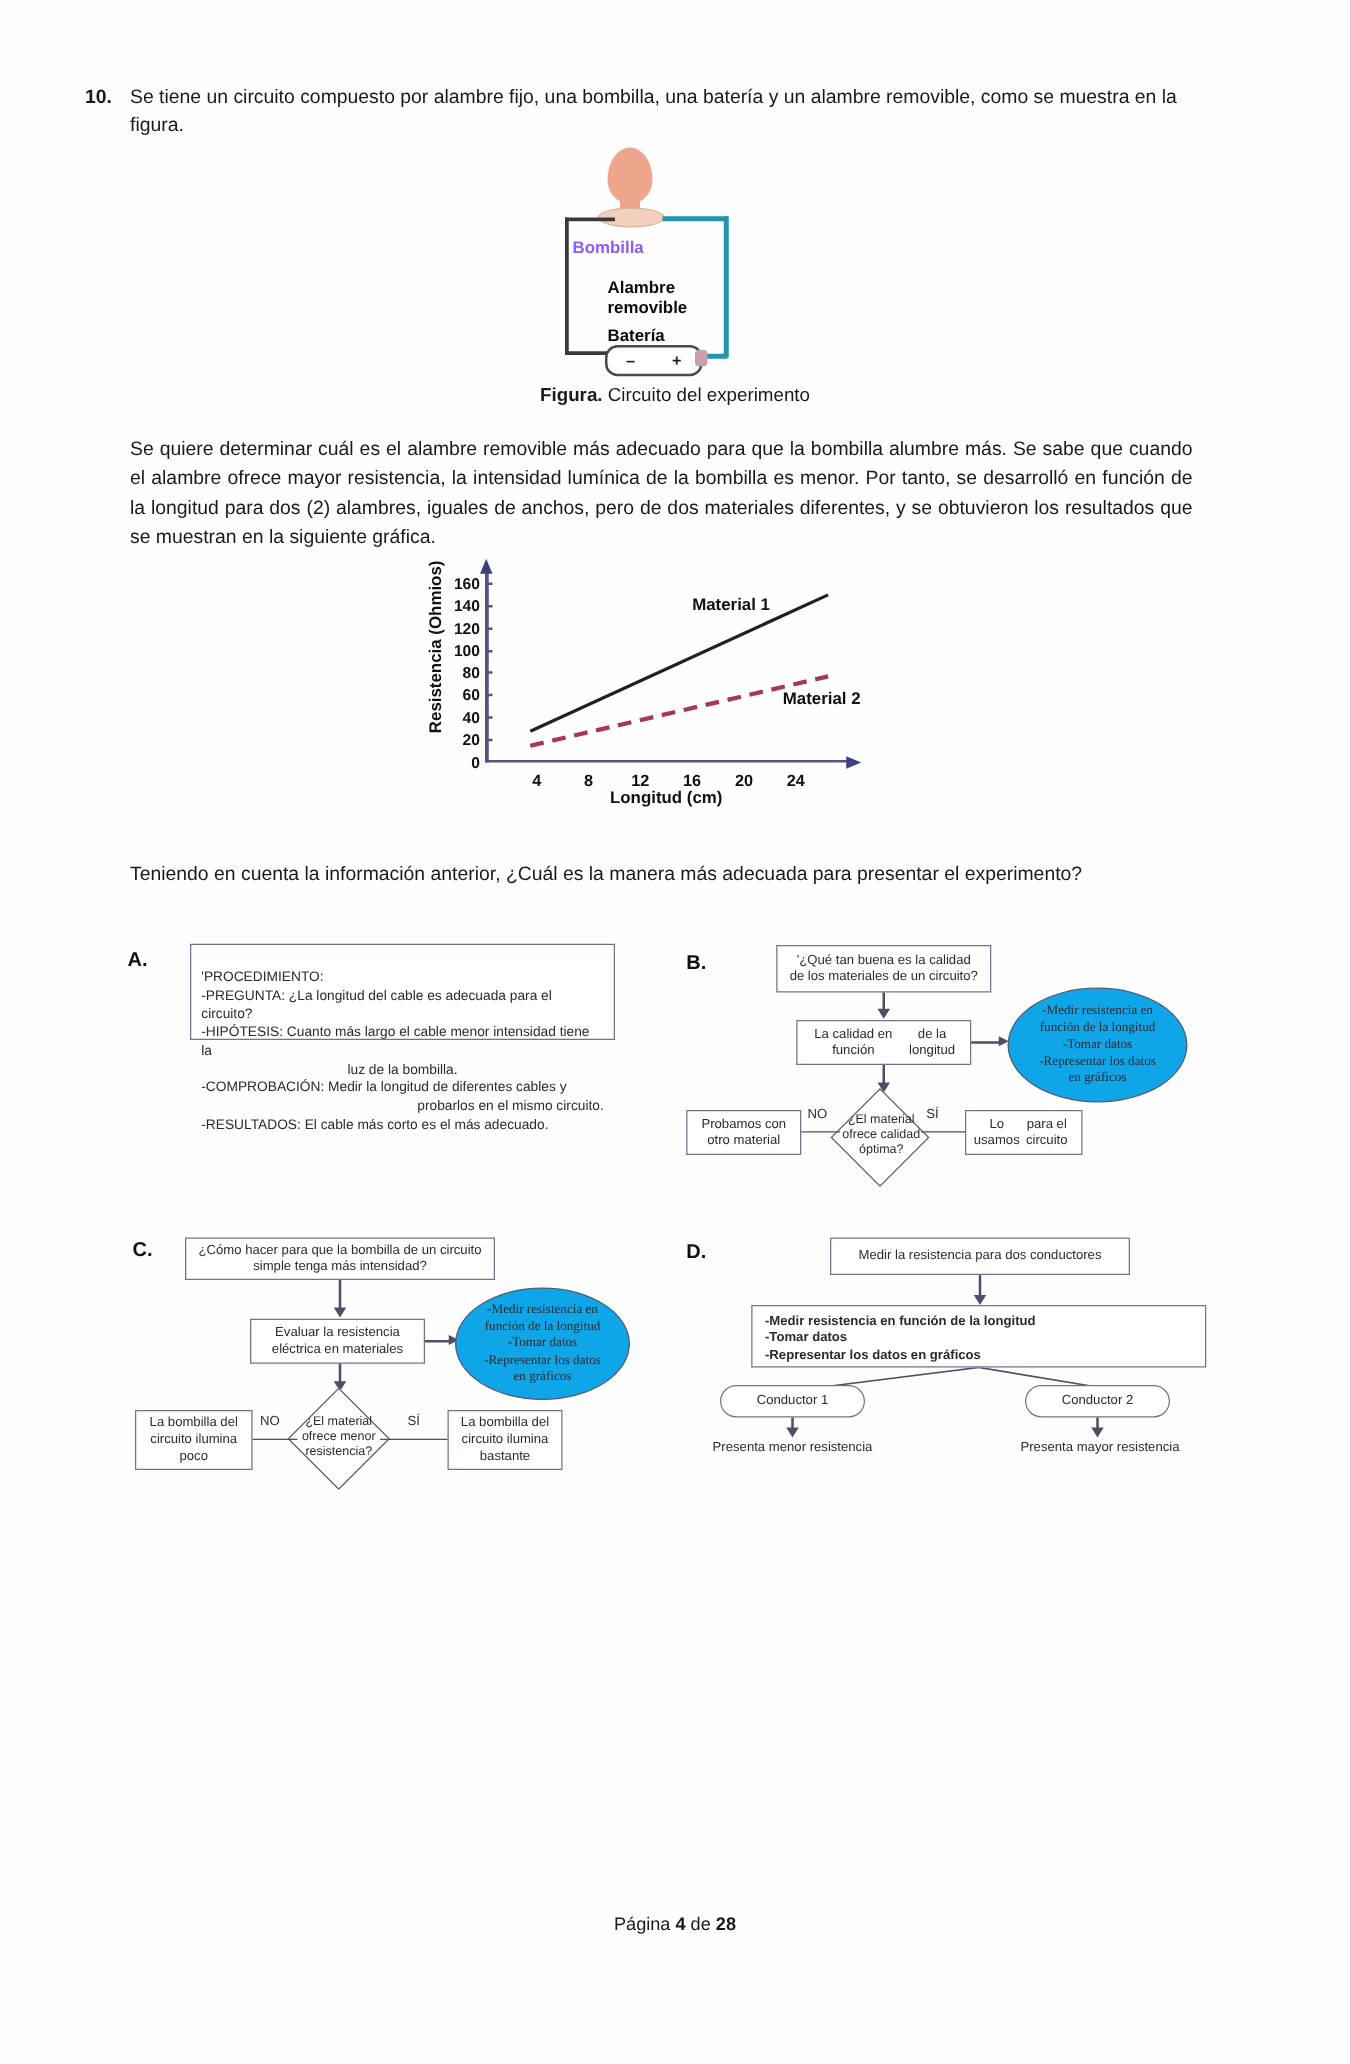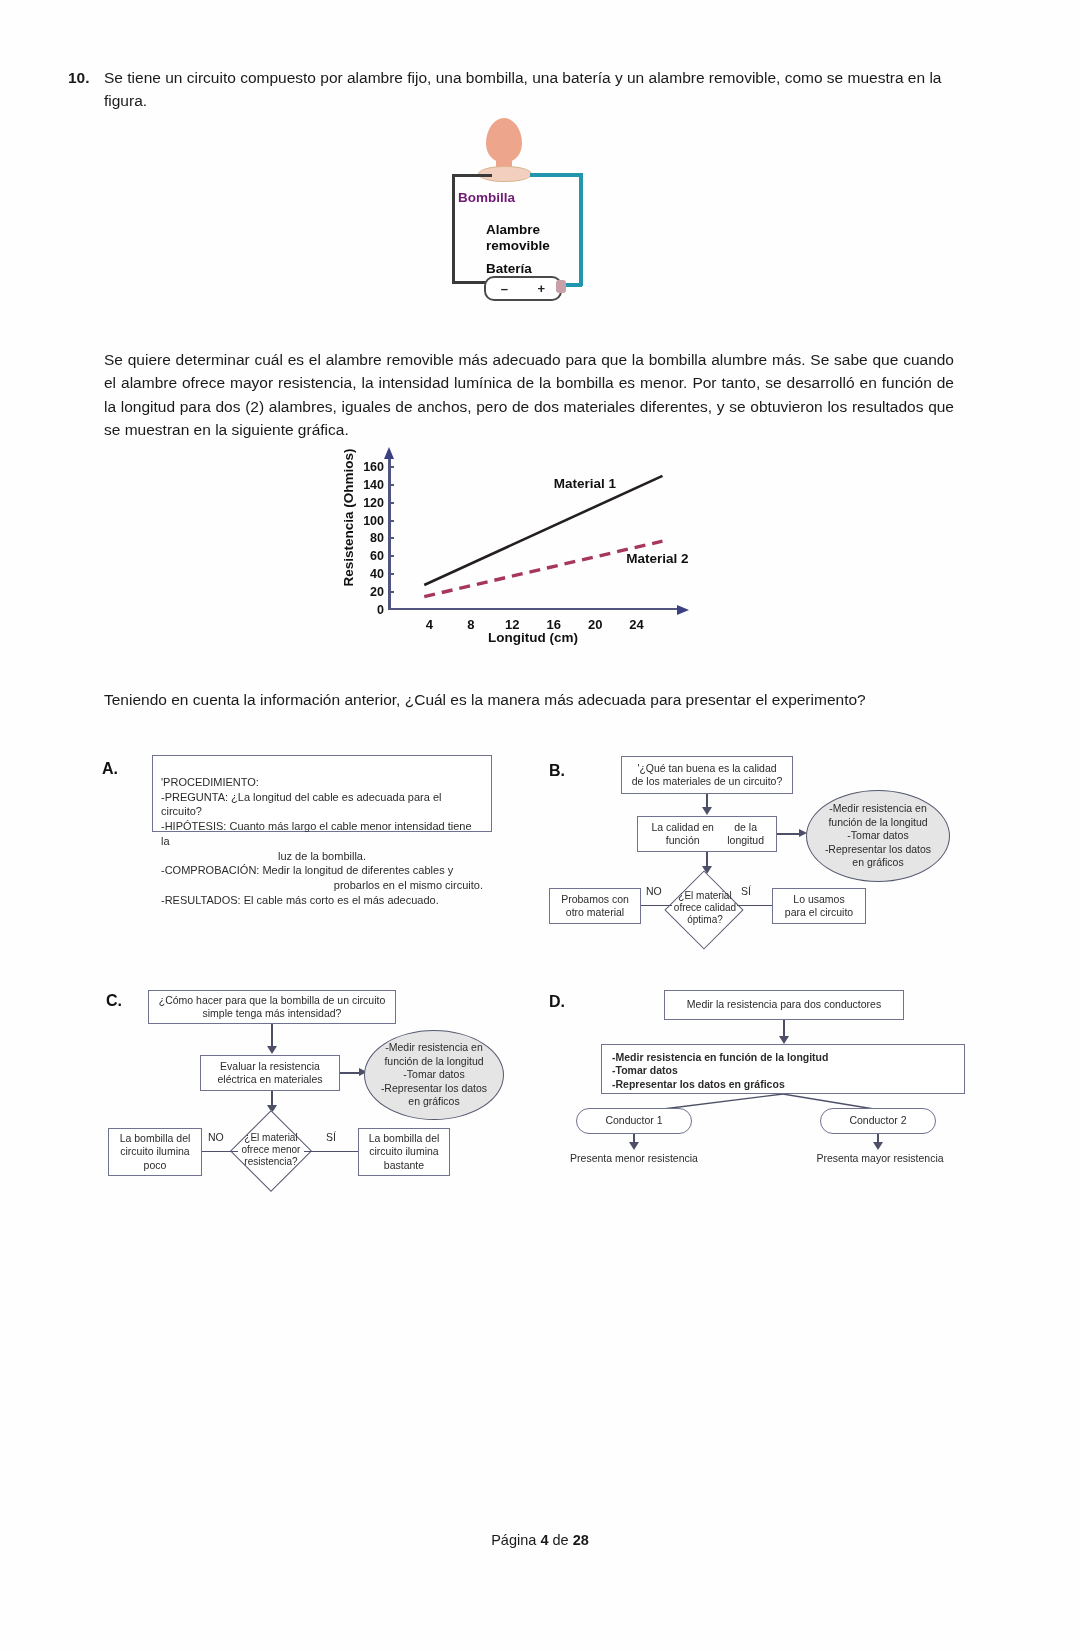--- a/index.html
+++ b/index.html
@@ -91,21 +91,21 @@
   .w-left-vert { left: 22px;  top: 56px;  width: 2.5px; height: 110px; }
   .w-bot-left  { left: 22px;  top: 163px; width: 34px; height: 2.5px; }
 
   
   .w-top-right  { left: 100px; top: 55px;  width: 52px; height: 3.5px; }
   .w-right-vert { left: 149px; top: 55px;  width: 3.5px; height: 113px; }
   .w-bot-right  { left: 128px; top: 165px; width: 24px; height: 3.5px; }
 
   .lbl-bombilla {
     position: absolute; left: 28px; top: 72px;
-    font-size: 13.5px; font-weight: bold; color: #701a75;
+    font-size: 13.5px; font-weight: bold; color: #8b5cf6;
   }
   .lbl-alambre {
     position: absolute; left: 56px; top: 104px;
     font-size: 13.5px; font-weight: bold; color: #0d0d0d;
     line-height: 1.15; text-align: left;
   }
   .lbl-bateria {
     position: absolute; left: 56px; top: 143px;
     font-size: 13.5px; font-weight: bold; color: #0d0d0d;
   }
@@ -259,27 +259,28 @@
     font-size: 10.5px;
     line-height: 1.28;
     color: #2b2b2b;
     padding: 4px 6px;
   }
   .box.center { text-align: center; display: flex; align-items: center; justify-content: center; }
   .ellipse {
     position: absolute;
     border: 1.4px solid #55596f;
     border-radius: 50%;
-    background: #e5e5e5;
+    background: #0ea5e9;
     box-sizing: border-box;
     font-size: 10.5px;
     line-height: 1.3;
     color: #2b2b2b;
     display: flex; align-items: center; justify-content: center;
     text-align: center;
+    font-family: Liberation Serif, serif;
   }
   .diamond {
     position: absolute;
     border: 1.4px solid #55596f;
     background: #fff;
     box-sizing: border-box;
     transform: rotate(45deg);
   }
   .diamond-text {
     position: absolute;
@@ -352,20 +353,23 @@
       <div>removible</div>
     </div>
     <div class="lbl-bateria">Batería</div>
     <div class="battery">
       <span>–</span>
       <span>+</span>
     </div>
     <div class="battery-nub"></div>
   </div>
 
+  <div class="fig-caption">
+    <b>Figura.</b><span> Circuito del experimento</span>
+  </div>
 
   <div class="para">Se quiere determinar cuál es el alambre removible más adecuado para que la bombilla alumbre más. Se sabe que cuando el alambre ofrece mayor resistencia, la intensidad lumínica de la bombilla es menor. Por tanto, se desarrolló en función de la longitud para dos (2) alambres, iguales de anchos, pero de dos materiales diferentes, y se obtuvieron los resultados que se muestran en la siguiente gráfica.</div>
 
   <div class="chart">
     <div class="y-axis-title">Resistencia (Ohmios)</div>
     <div class="plot" id="plot-area">
       <div class="axis-v"></div>
       <div class="axis-h"></div>
       <div class="arrow-up"></div>
       <div class="arrow-right"></div>
@@ -449,21 +453,21 @@
     <div>óptima?</div>
   </div>
 
   <div class="box center" style="left:549px; top:888px; width:92px; height:36px; flex-direction:column;">
     <div>Probamos con</div>
     <div>otro material</div>
   </div>
   <div class="conn" style="left:641px; top:905px; width:31px; height:1.4px;"></div>
   <div class="yn" style="left:646px; top:885px;">NO</div>
 
-  <div class="box center" style="left:772px; top:888px; width:94px; height:36px; flex-direction:column;">
+  <div class="box center" style="left:772px; top:888px; width:94px; height:36px; flex-direction:row;">
     <div>Lo usamos</div>
     <div>para el circuito</div>
   </div>
   <div class="conn" style="left:737px; top:905px; width:35px; height:1.4px;"></div>
   <div class="yn" style="left:741px; top:885px;">SÍ</div>
 
   <div class="opt-letter" style="left:106px; top:992px;">C.</div>
   <div class="box center" style="left:148px; top:990px; width:248px; height:34px; flex-direction:column;">
     <div>¿Cómo hacer para que la bombilla de un circuito</div>
     <div>simple tenga más intensidad?</div>

